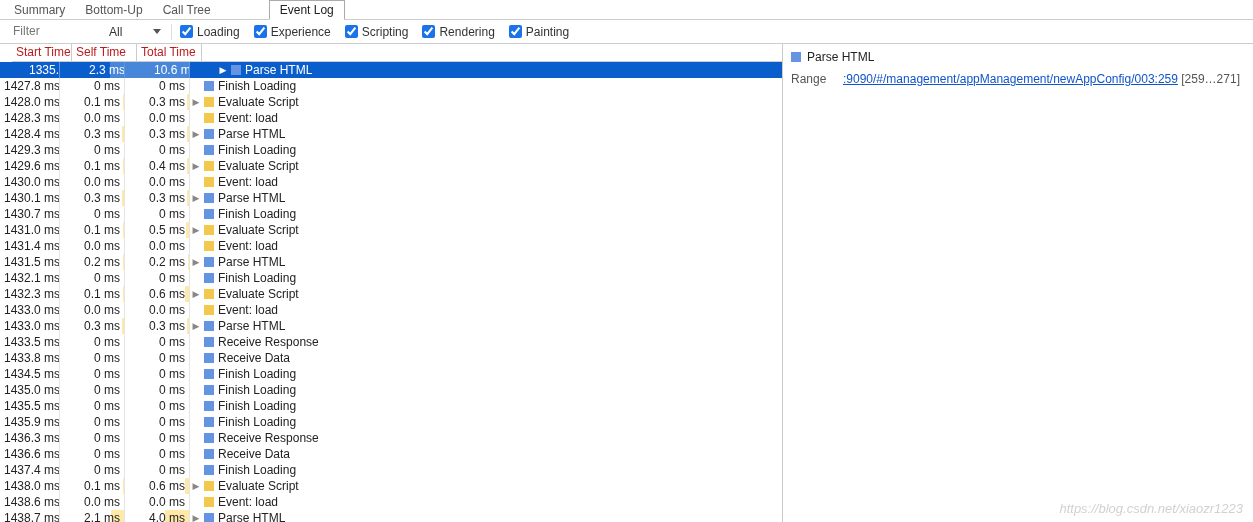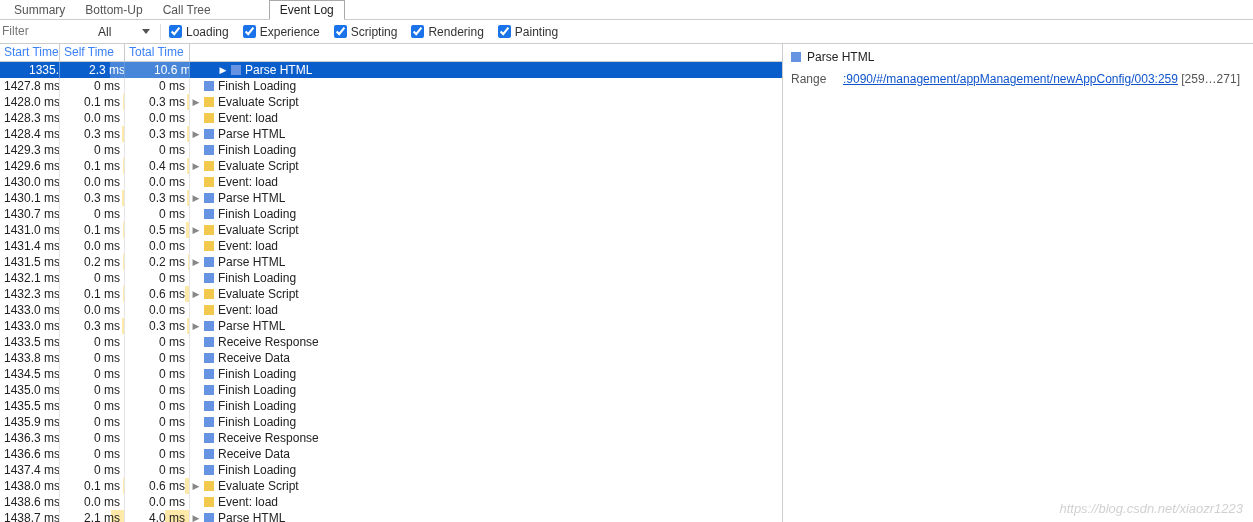--- a/index.html
+++ b/index.html
@@ -32,21 +32,21 @@
     background: #fff;
     margin-bottom: -1px;
     color: #222;
     margin-left: 48px;
   }
   .toolbar {
     display: flex;
     align-items: center;
     height: 24px;
     border-bottom: 1px solid #ccc;
-    padding: 0 0;
+    padding: 0 11px;
     gap: 8px;
     color: #333;
   }
   .filter-input {
     width: 88px;
     height: 18px;
     border: none;
     border-bottom: 1px solid transparent;
     font: inherit;
     color: #777;
@@ -88,23 +88,24 @@
     flex: 1;
     display: flex;
     flex-direction: column;
     padding: 4px 8px;
     gap: 6px;
   }
   .headers {
     display: flex;
     border-bottom: 1px solid #ccc;
     background: #fff;
-    color: #3b82f6;
+    color: #b91c1c;
     height: 18px;
     flex-shrink: 0;
+    margin-left: 12px;
   }
   .hcell {
     border-right: 1px solid #ccc;
     padding: 1px 4px;
     overflow: hidden;
     white-space: nowrap;
   }
   .col-start { width: 60px; text-align: left; }
   .col-self  { width: 65px; text-align: left; }
   .col-total { width: 65px; text-align: left; }

